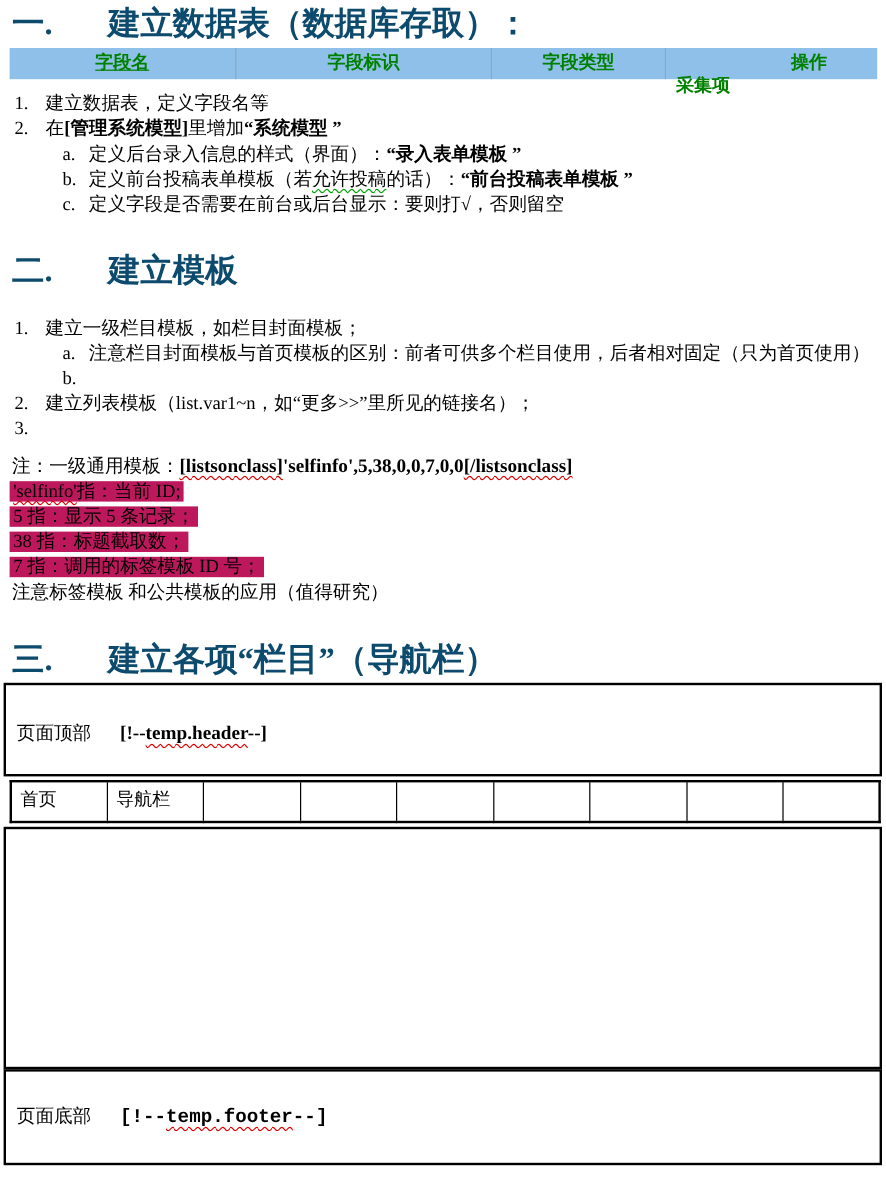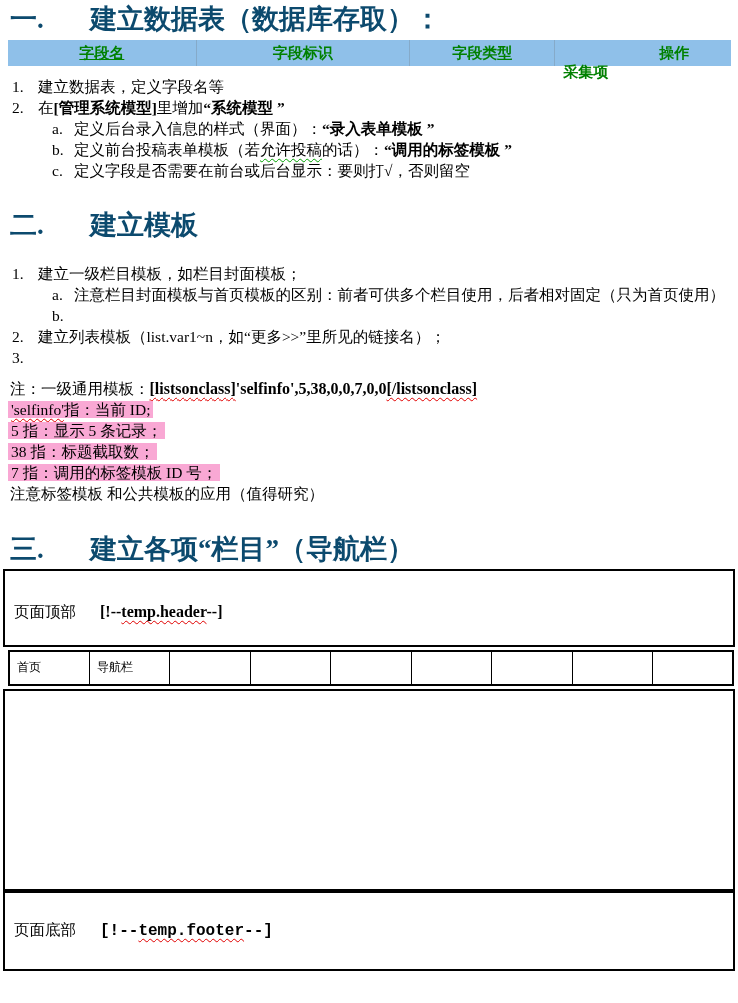--- a/index.html
+++ b/index.html
@@ -35,31 +35,31 @@
   .li > .mk  { position:absolute; left:12px; }
   .li2 { position:relative; padding-left:74px; min-height:21px; }
   .li2 > .mk { position:absolute; left:52px; }
   .b { font-weight:bold; }
   .wavy-red   { text-decoration:underline wavy #E00000; text-decoration-thickness:1px; text-underline-offset:3px; }
   .wavy-green { text-decoration:underline wavy #00A000; text-decoration-thickness:1px; text-underline-offset:3px; }
   
   #note-intro { margin:10px 0 0 10px; }
   .code { font-weight:bold; font-size:16px; }
   .hl-line { margin-left:8px; min-height:21px; }
-  .hl { background:#f9a8d4; padding:0 3px; }
+  .hl { background:#be185d; padding:0 3px; }
   #note-tail { margin-left:10px; }
   
   #diagram { margin:3px 0 0 3px; width:732px; }
   .dbox { border:2px solid #000; width:100%; }
   #dbox-top    { height:78px; padding:30px 0 0 9px; }
   #dbox-middle { height:202px; }
   #dbox-bottom { height:80px; padding:28px 0 12px 9px;font-family:Liberation Mono, monospace; }
   .dcode { font-weight:bold; font-size:16px; margin-left:24px; }
   .ntable { border-collapse:collapse; table-layout:fixed; width:726px; margin:3px 0 3px 5px; border:2px solid #000; }
-  .ntable td { border:1px solid #000; height:34px; padding:0 0 2px 7px; font-size:12px; overflow:hidden; white-space:nowrap; }
+  .ntable td { border:1px solid #000; height:34px; padding:0 0 2px 7px; font-size:15px; overflow:hidden; white-space:nowrap; }
 </style>
 </head>
 <body>
 
 <div id="h1" class="h"><span class="hnum">一.</span><span>建立数据表（数据库存取）：</span></div>
 
 <div class="field-table">
   <div class="fcell fc0">字段名</div>
   <div class="fcell fc1">字段标识</div>
   <div class="fcell fc2">字段类型</div>
@@ -75,21 +75,21 @@
   <div class="li">
     <span class="mk">2.</span>
     <span><span>在</span><span class="b">[管理系统模型]</span><span>里增加</span><span class="b">“系统模型 ”</span></span>
   </div>
   <div class="li2">
     <span class="mk">a.</span>
     <span><span>定义后台录入信息的样式（界面）：</span><span class="b">“录入表单模板 ”</span></span>
   </div>
   <div class="li2">
     <span class="mk">b.</span>
-    <span><span>定义前台投稿表单模板（若</span><span class="wavy-green">允许投稿</span><span>的话）：</span><span class="b">“调用的标签模板 ”</span></span>
+    <span><span>定义前台投稿表单模板（若</span><span class="wavy-green">允许投稿</span><span>的话）：</span><span class="b">“前台投稿表单模板 ”</span></span>
   </div>
   <div class="li2">
     <span class="mk">c.</span>
     <span>定义字段是否需要在前台或后台显示：要则打√，否则留空</span>
   </div>
 </div>
 
 <div id="h2" class="h"><span class="hnum">二.</span><span>建立模板</span></div>
 
 <div id="list2" class="list">

